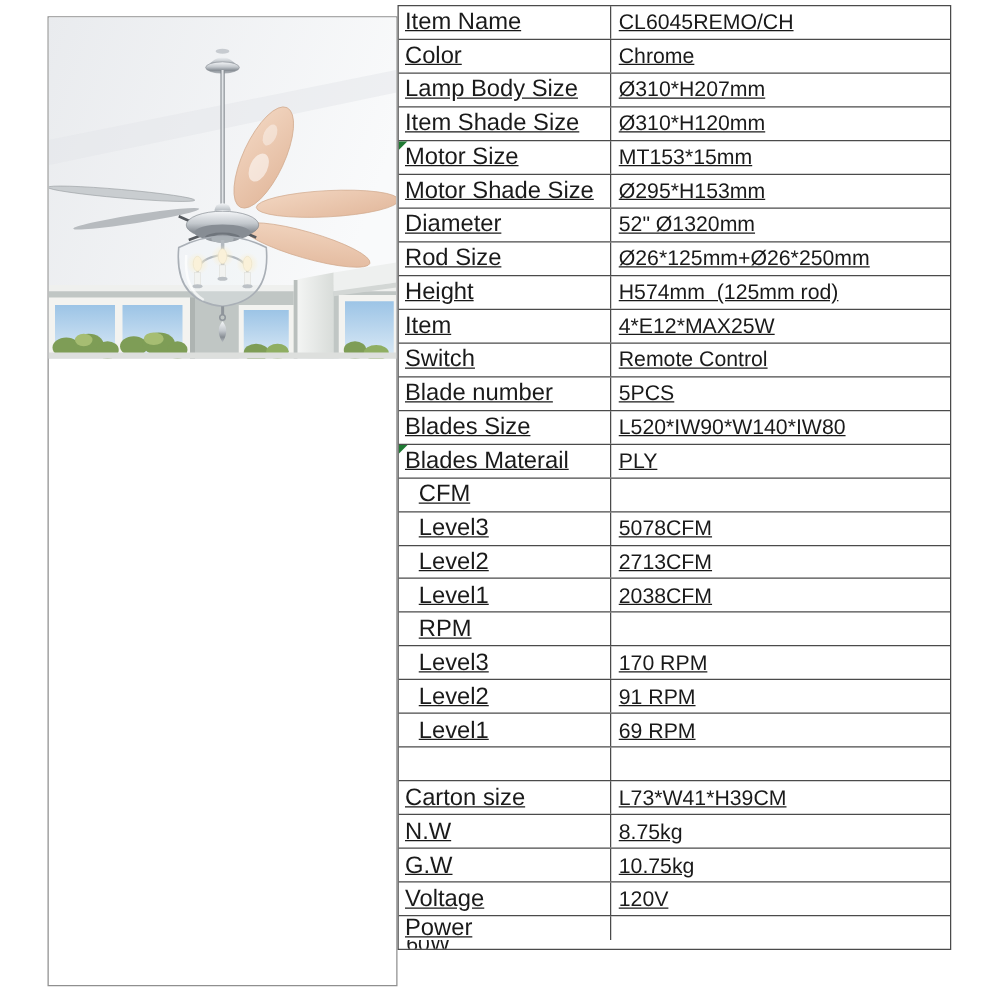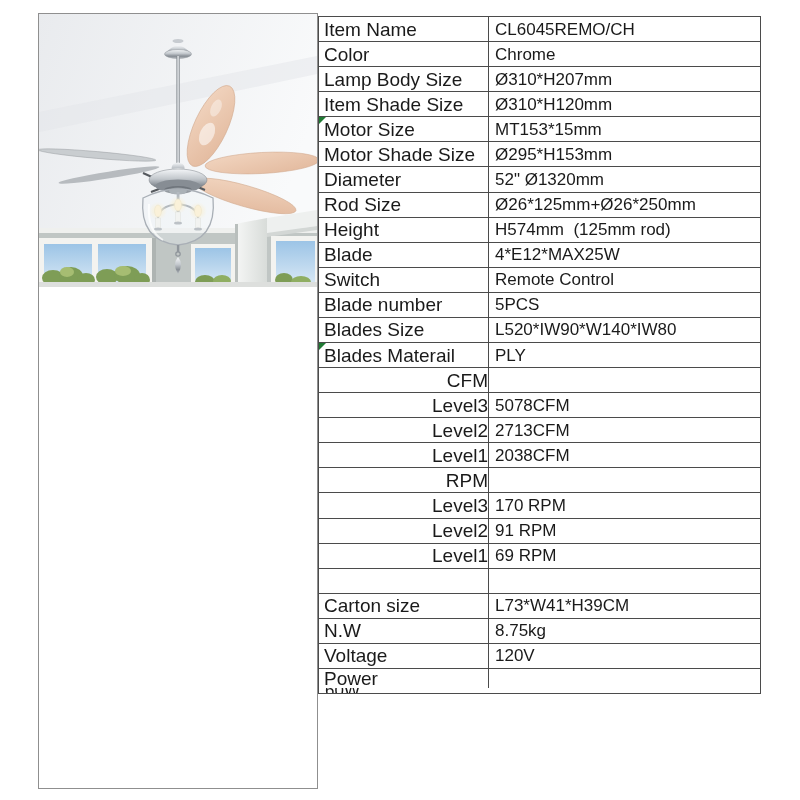--- a/index.html
+++ b/index.html
@@ -13,36 +13,36 @@
     border:1px solid #8f8f8f; background:#ffffff;
   }
   .photo {
     position:absolute; left:0; top:0; width:278px; height:273px;
     overflow:hidden; background:#f4f5f7;
   }
   .photo svg { display:block; }
 
   
   .spec-table {
-    position:absolute; left:318px; top:16px; width:443px; height:678px;
+    position:absolute; left:318px; top:4px; width:443px; height:756px;
     border:1px solid #4b4b4b; background:#ffffff;
-    display:flex; flex-direction:column;
+    display:flex; flex-direction:column;text-decoration:underline;
   }
   .trow { flex:1 1 0; display:flex; border-bottom:1px solid #4b4b4b; min-height:0; }
   .trow:last-child { border-bottom:none;flex-direction:column; }
   .c1 {
     position:relative; width:170px; border-right:1px solid #4b4b4b;
     display:flex; align-items:center; padding-left:5px;
     font-size:19px; line-height:1; white-space:pre; overflow:hidden;
   }
   .c2 {
     flex:1; display:flex; align-items:center; padding-left:6px;
     font-size:17px; line-height:1; white-space:pre; overflow:hidden;
   }
-  .trow.center .c1 { justify-content:flex-end; padding-left:2px; }
+  .trow.center .c1 { justify-content:flex-start; padding-left:16px; }
   .flag {
     position:absolute; left:0; top:0; width:0; height:0;
     border-top:7px solid #1f7a33; border-right:7px solid transparent;
   }
 </style>
 </head>
 <body>
 
 <div id="canvas">
 
@@ -213,21 +213,21 @@
     </div>
     <div class="trow">
       <div class="c1"><span>Rod Size</span></div>
       <div class="c2"><span>Ø26*125mm+Ø26*250mm</span></div>
     </div>
     <div class="trow">
       <div class="c1"><span>Height</span></div>
       <div class="c2"><span>H574mm  (125mm rod)</span></div>
     </div>
     <div class="trow">
-      <div class="c1"><span>Blade</span></div>
+      <div class="c1"><span>Item</span></div>
       <div class="c2"><span>4*E12*MAX25W</span></div>
     </div>
     <div class="trow">
       <div class="c1"><span>Switch</span></div>
       <div class="c2"><span>Remote Control</span></div>
     </div>
     <div class="trow">
       <div class="c1"><span>Blade number</span></div>
       <div class="c2"><span>5PCS</span></div>
     </div>
@@ -277,20 +277,24 @@
     </div>
     <div class="trow">
       <div class="c1"><span>Carton size</span></div>
       <div class="c2"><span>L73*W41*H39CM</span></div>
     </div>
     <div class="trow">
       <div class="c1"><span>N.W</span></div>
       <div class="c2"><span>8.75kg</span></div>
     </div>
     <div class="trow">
+      <div class="c1"><span>G.W</span></div>
+      <div class="c2"><span>10.75kg</span></div>
+    </div>
+    <div class="trow">
       <div class="c1"><span>Voltage</span></div>
       <div class="c2"><span>120V</span></div>
     </div>
     <div class="trow">
       <div class="c1"><span>Power</span></div>
       <div class="c2"><span>60W</span></div>
     </div>
 
   </div>
 </div>

